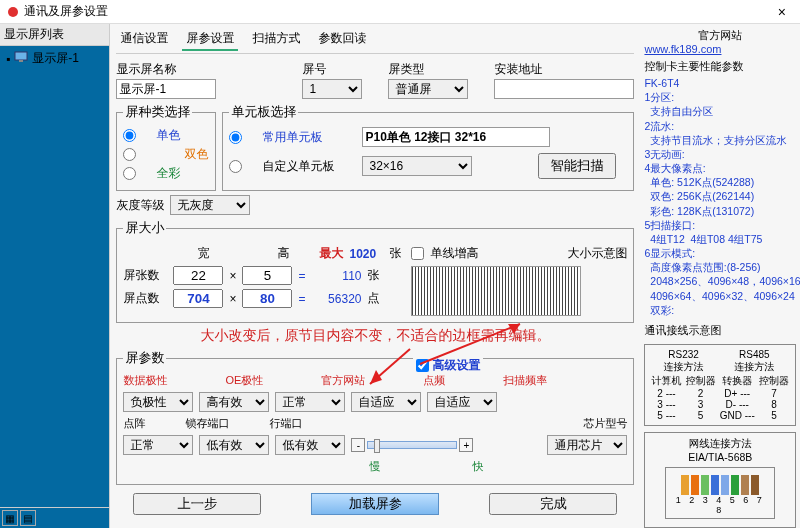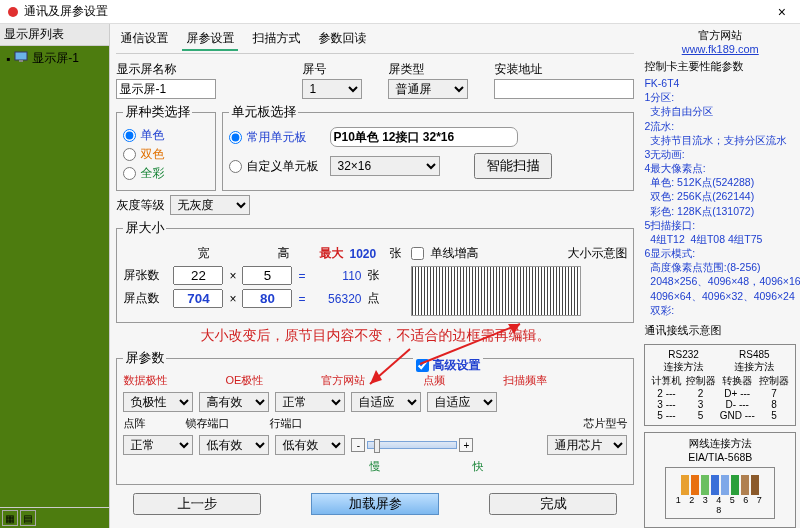--- a/index.html
+++ b/index.html
@@ -2,36 +2,36 @@
 <html><head>
 <meta charset="utf-8">
 <style>
 * { box-sizing: border-box; margin: 0; padding: 0; }
 body { font-family: "Microsoft YaHei", SimSun, sans-serif; font-size: 12px; background: #f0f0f0; width: 800px; height: 528px; overflow: hidden; }
 .titlebar { background: #fff; height: 24px; display: flex; align-items: center; padding: 0 6px; border-bottom: 1px solid #ddd; }
 .titlebar .icon { width: 14px; height: 14px; margin-right: 4px; }
 .titlebar .title { flex: 1; }
 .titlebar .close { font-size: 14px; padding: 0 8px; cursor: pointer; }
 .main { display: flex; height: 504px; background: #f6f6f6; }
-.sidebar { width: 118px; background: #4d7c0f; border-right: 1px solid #ccc; display: flex; flex-direction: column; }
+.sidebar { width: 118px; background: #0369a1; border-right: 1px solid #ccc; display: flex; flex-direction: column; }
 .sidebar-header { background: #e8e8e8; padding: 2px 4px; border-bottom: 1px solid #ccc; }
 .tree { flex: 1; padding: 2px; }
 .tree-item { padding: 2px 4px; display: flex; align-items: center; gap: 4px; }
 .tree-item .bullet { color: #000; }
 .sidebar-icons { display: flex; gap: 2px; padding: 2px; border-top: 1px solid #ccc; }
 .sidebar-icons span { width: 16px; height: 16px; display: inline-flex; align-items: center; justify-content: center; border: 1px solid #aaa; font-size: 10px; }
 .center { flex: 1; padding: 4px 6px; position: relative; }
 .tabs { display: flex; gap: 10px; border-bottom: 1px solid #ccc; padding-bottom: 2px; }
 .tab { padding: 2px 4px; cursor: pointer; }
 .tab.active { border-bottom: 2px solid #3a7; }
 .row { display: flex; align-items: center; gap: 6px; margin: 4px 0; }
 input[type=text], select { border: 1px solid #999; font-size: 12px; padding: 1px 2px; height: 20px; }
-.radio-row { display: flex; align-items: center; gap: 4px; margin: 2px 0; }
+.radio-row { display: flex; align-items: center; gap: 20px; margin: 2px 0; }
 .blue { color: #2040d0; }
-.orange { color: #e07000; }
+.orange { color: #e07000; margin-left: 28px; }
 .green { color: #108030; }
 .red { color: #d02020; }
 select.sel { width: 70px; }
 .num-input { width: 50px; text-align: center; }
 .eq { color: #2040d0; }
 .size-text { color: #2040d0; width: 50px; text-align: right; display: inline-block; }
 .btn-smart { padding: 2px 10px; }
 .preview { border: 1px solid #999; width: 170px; height: 50px; margin-top: 4px; }
 .preview-grid { width: 100%; height: 100%; background: repeating-linear-gradient(90deg,#444 0,#444 1px,#fff 1px,#fff 3px), repeating-linear-gradient(0deg,#444 0,#444 1px,#fff 1px,#fff 3px); }
 .warn { color: #d02020; text-align: center; margin: 4px 0; font-size: 14px; }
@@ -138,21 +138,21 @@
         <div class="radio-row">
             <input type="radio" style="">
             <span class="green">全彩</span>
           </div>
       </fieldset>
       <fieldset class="inline" style="flex:1">
         <legend>单元板选择</legend>
         <div class="radio-row">
           <input type="radio" checked="" style="">
           <span class="blue" style="width:80px">常用单元板</span>
-          <input type="text" style="width: 188px; font-weight: bold; border-radius: 7px;" value="P10单色 12接口 32*16">
+          <input type="text" style="width: 188px; font-weight: bold;" value="P10单色 12接口 32*16">
         </div>
         <div class="radio-row" style="margin-top:6px">
           <input type="radio" style="">
           <span style="width:80px">自定义单元板</span>
           <select style="width:110px"><option>32×16</option></select>
           <span style="width:26px"></span>
           <button class="btn-smart">智能扫描</button>
         </div>
       </fieldset>
     </div>
@@ -276,21 +276,21 @@
 
     <div class="footer-btns">
       <button>上一步</button>
       <button class="btn-load">加载屏参</button>
       <button>完成</button>
     </div>
   </div>
 
   <div class="rightcol">
     <div style="text-align:center">官方网站</div>
-    <div style="text-align:center"><a href="#">www.fk189.com</a></div>
+    <div style=""><a href="#">www.fk189.com</a></div>
     <div style="margin-top:4px">控制卡主要性能参数</div>
     <div class="card-info">FK-6T4
 1分区:
   支持自由分区
 2流水:
   支持节目流水；支持分区流水
 3无动画:
 4最大像素点:
   单色: 512K点(524288)
   双色: 256K点(262144)

